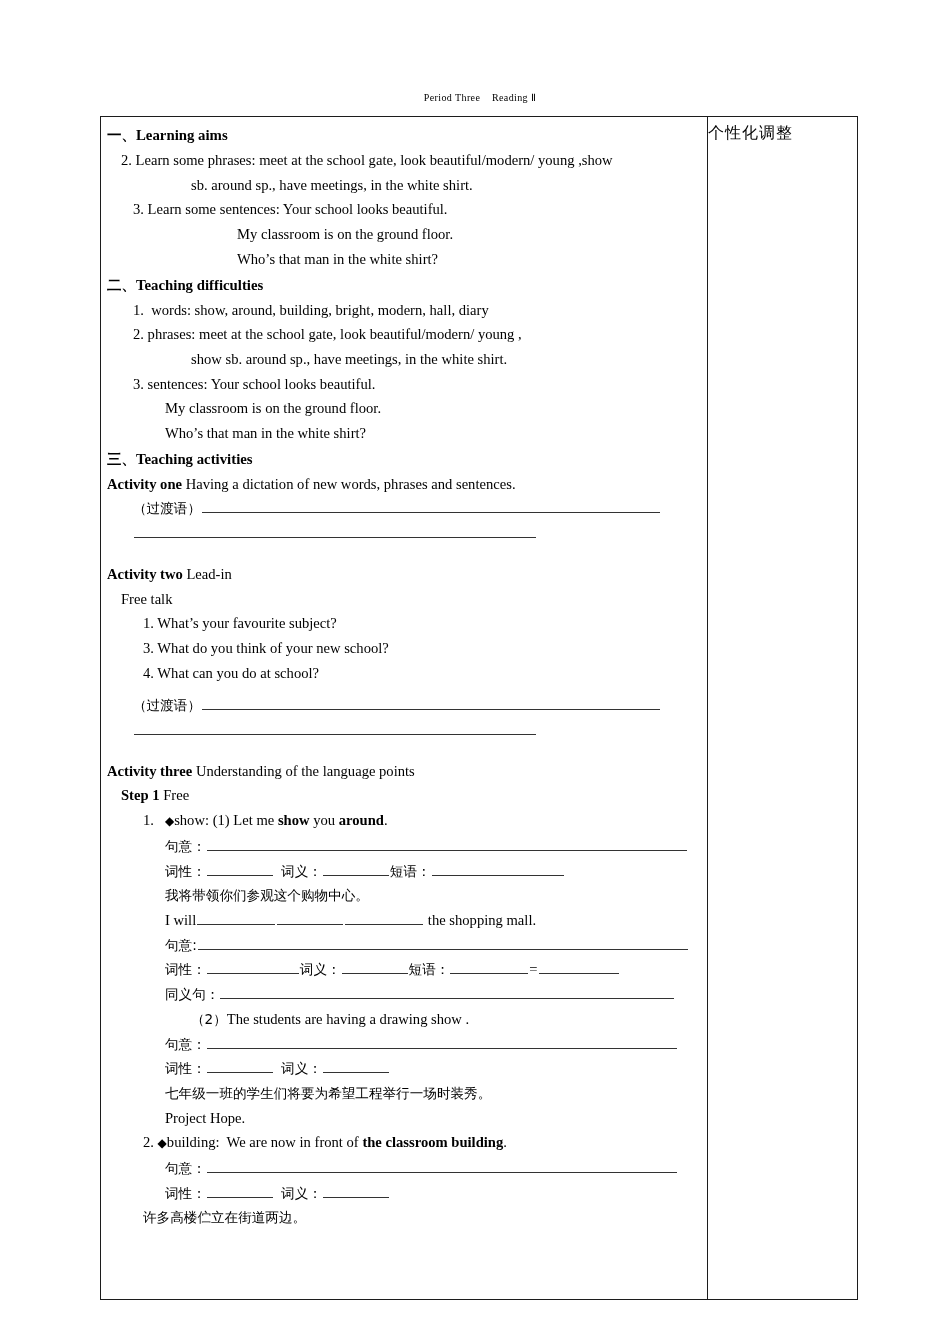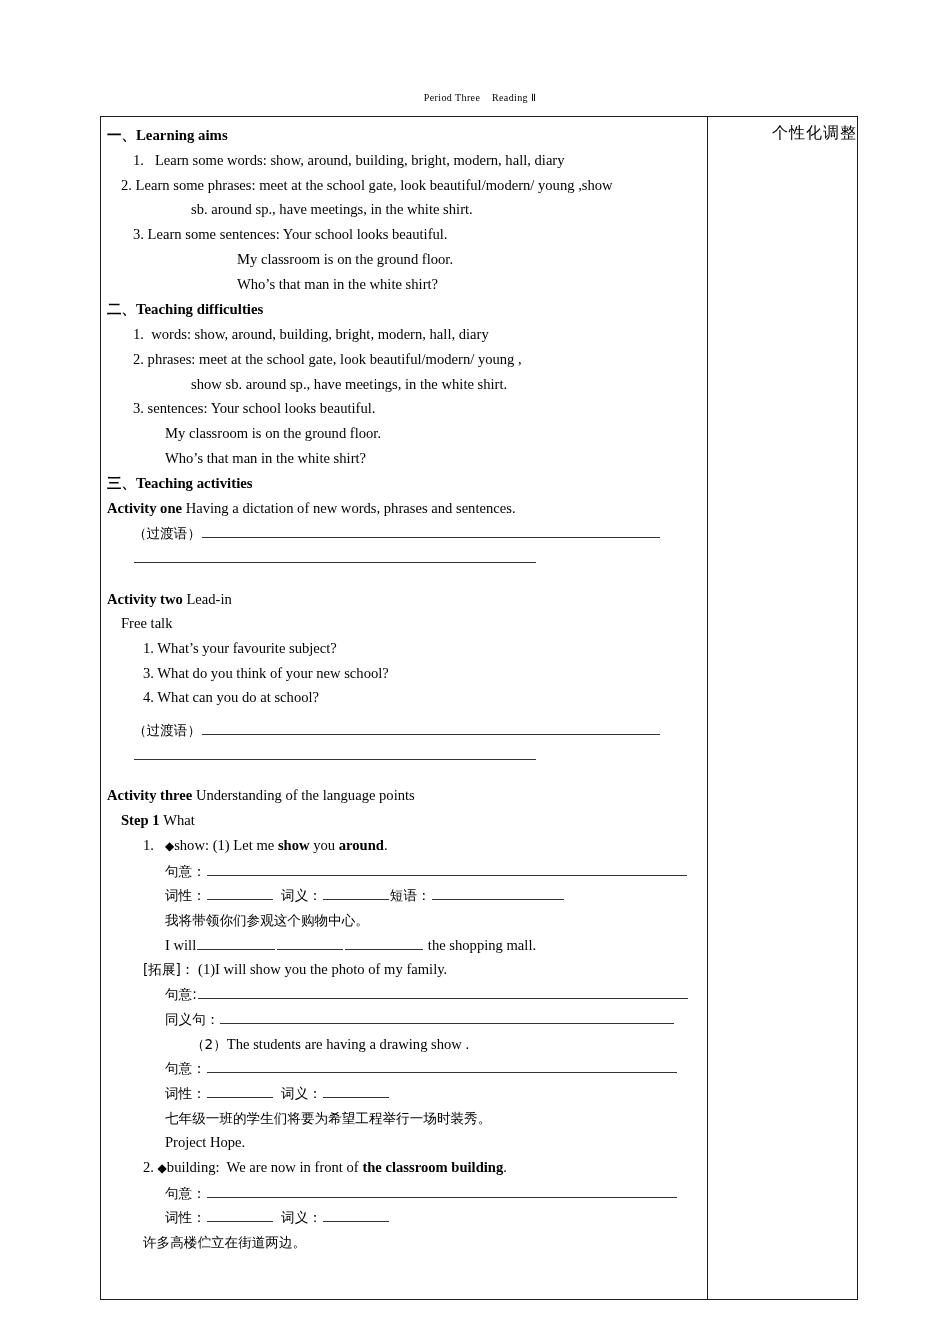--- a/index.html
+++ b/index.html
@@ -52,21 +52,21 @@
     border-right: 1.3px solid #1c1c1c;
     padding: 5px 4px 0 6px;
   }
   .tbl-right {
     position: absolute;
     left: 607px; top: 0;
     width: 149px;
     height: 100%;
     box-sizing: border-box;
     padding: 6px 0 0 0;
-    text-align: right;
+    text-align: left;
   }
   .rt-head {
     font-family: "DejaVu Sans", sans-serif;
     font-size: 16px;
     letter-spacing: 1px;
   }
   
   .ln {
     font-size: 14.6px;
     line-height: 24.7px;
@@ -125,21 +125,20 @@
 
 <div class="page">
 
   <div class="doc-title">Period Three    Reading Ⅱ</div>
 
   <div class="tbl">
 
     <div class="tbl-left">
 
       <div class="sec-head i0"><span class="num">一、</span><span>Learning aims</span></div>
-      <div class="ln i2">1.   Learn some words: show, around, building, bright, modern, hall, diary</div>
       <div class="ln i1">2. Learn some phrases: meet at the school gate, look beautiful/modern/ young ,show</div>
       <div class="ln i7">sb. around sp., have meetings, in the white shirt.</div>
       <div class="ln i2">3. Learn some sentences: Your school looks beautiful.</div>
       <div class="ln i10">My classroom is on the ground floor.</div>
       <div class="ln i10">Who’s that man in the white shirt?</div>
 
       <div class="sec-head i0"><span class="num">二、</span><span>Teaching difficulties</span></div>
       <div class="ln i2">1.  words: show, around, building, bright, modern, hall, diary</div>
       <div class="ln i2">2. phrases: meet at the school gate, look beautiful/modern/ young ,</div>
       <div class="ln i7">show sb. around sp., have meetings, in the white shirt.</div>
@@ -158,36 +157,36 @@
       <div class="ln i1">Free talk</div>
       <div class="ln i3">1. What’s your favourite subject?</div>
       <div class="ln i3">3. What do you think of your new school?</div>
       <div class="ln i3">4. What can you do at school?</div>
       <div class="tiny-gap"></div>
       <div class="ln i2"><span class="cjk">（过渡语）</span><span class="rule rule-long"></span></div>
       <div class="ln i2"><span class="rule rule-long2"></span></div>
       <div class="gap-row"></div>
 
       <div class="ln i0"><span class="b">Activity three</span><span>&nbsp;</span><span>Understanding of the language points</span></div>
-      <div class="ln i1"><span class="b">Step 1</span><span>&nbsp;</span><span>What</span></div>
+      <div class="ln i1"><span class="b">Step 1</span><span>&nbsp;</span><span>Free</span></div>
 
       <div class="ln i3"><span>1.</span><span>&nbsp;&nbsp; </span><span class="diamond">◆</span><span>show: (1) Let me </span><span class="b">show</span><span> you </span><span class="b">around</span><span>.</span></div>
 
       <div class="ln i5"><span class="cjk">句意：</span><span class="rule rule-xl"></span></div>
 
       <div class="ln i5"><span class="cjk">词性：</span><span class="rule blank-m"></span><span>&nbsp; </span><span class="cjk">词义：</span><span class="rule blank-m"></span><span class="cjk">短语：</span><span class="rule blank-xl"></span></div>
 
       <div class="ln i5 cjk">我将带领你们参观这个购物中心。</div>
 
       <div class="ln i5"><span>I will</span><span class="rule blank-l"></span><span class="rule blank-m"></span><span class="rule blank-l"></span><span> the shopping mall.</span></div>
 
-      <div class="ln i3"><span class="cjk">[拓展]：</span><span> (1)I will show you the photo of my family.</span></div>
 
       <div class="ln i5"><span class="cjk">句意:</span><span class="rule rule-xl2"></span></div>
 
+      <div class="ln i5"><span class="cjk">词性：</span><span class="rule blank-xl" style="width:92px"></span><span class="cjk">词义：</span><span class="rule blank-m"></span><span class="cjk">短语：</span><span class="rule" style="width:78px"></span><span>=</span><span class="rule" style="width:80px"></span></div>
 
       <div class="ln i5"><span class="cjk">同义句：</span><span class="rule rule-xl" style="width:454px"></span></div>
 
       <div class="ln i7"><span class="cjk">（2）</span><span>The students are having a drawing show .</span></div>
 
       <div class="ln i5"><span class="cjk">句意：</span><span class="rule rule-xl" style="width:470px"></span></div>
 
       <div class="ln i5"><span class="cjk">词性：</span><span class="rule blank-m"></span><span>&nbsp; </span><span class="cjk">词义：</span><span class="rule blank-m"></span></div>
 
       <div class="ln i5 cjk">七年级一班的学生们将要为希望工程举行一场时装秀。</div>

